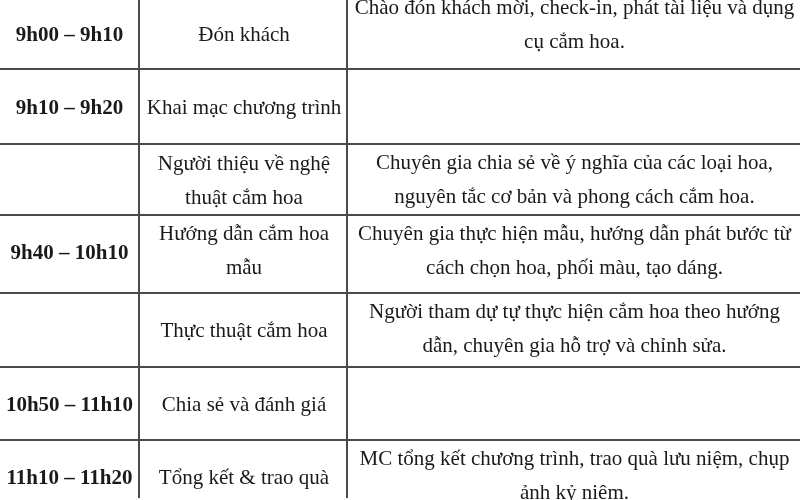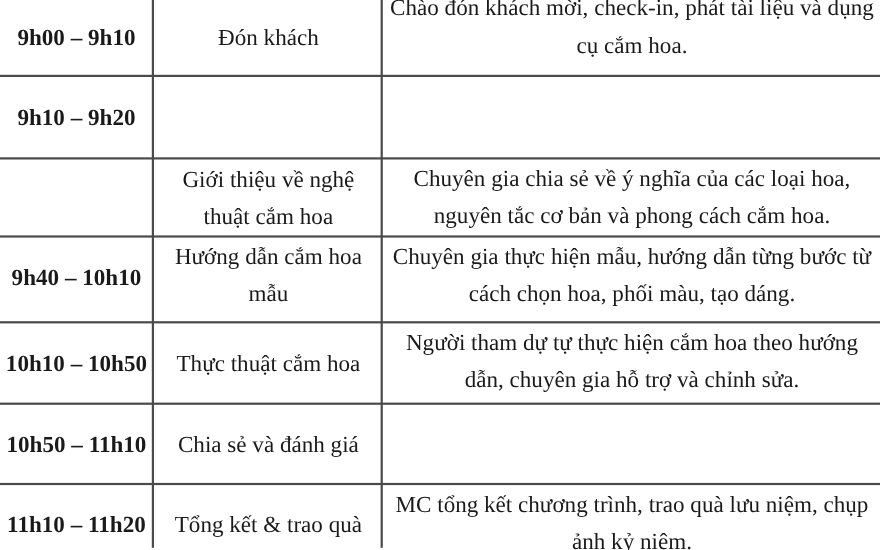--- a/index.html
+++ b/index.html
@@ -29,35 +29,35 @@
   <div class="hline" style="top:439px;"></div>
 
   <div class="row" style="top:-10px;height:78px;">
     <div class="cell c-time" style="padding-top:10px;">9h00 – 9h10</div>
     <div class="cell c-act" style="padding-top:10px;">Đón khách</div>
     <div class="cell c-desc" style="padding-top:0px;">Chào đón khách mời, check-in, phát tài liệu và dụng cụ cắm hoa.</div>
   </div>
 
   <div class="row" style="top:70px;height:73px;">
     <div class="cell c-time">9h10 – 9h20</div>
+    <div class="cell c-act">Khai mạc chương trình</div>
   </div>
 
   <div class="row" style="top:145px;height:69px;">
-    <div class="cell c-act">Giới thiệu về nghệ thuật cắm hoa</div>
+    <div class="cell c-act">Người thiệu về nghệ thuật cắm hoa</div>
     <div class="cell c-desc">Chuyên gia chia sẻ về ý nghĩa của các loại hoa, nguyên tắc cơ bản và phong cách cắm hoa.</div>
   </div>
 
   <div class="row" style="top:216px;height:72px;border-radius:16px;">
     <div class="cell c-time">9h40 – 10h10</div>
     <div class="cell c-act" style="align-items:flex-start;">Hướng dẫn cắm hoa mẫu</div>
-    <div class="cell c-desc">Chuyên gia thực hiện mẫu, hướng dẫn từng bước từ cách chọn hoa, phối màu, tạo dáng.</div>
+    <div class="cell c-desc">Chuyên gia thực hiện mẫu, hướng dẫn phát bước từ cách chọn hoa, phối màu, tạo dáng.</div>
   </div>
 
   <div class="row" style="top:294px;height:72px;">
-    <div class="cell c-time">10h10 – 10h50</div>
     <div class="cell c-act">Thực thuật cắm hoa</div>
     <div class="cell c-desc">Người tham dự tự thực hiện cắm hoa theo hướng dẫn, chuyên gia hỗ trợ và chỉnh sửa.</div>
   </div>
 
   <div class="row" style="top:368px;height:71px;">
     <div class="cell c-time">10h50 – 11h10</div>
     <div class="cell c-act">Chia sẻ và đánh giá</div>
   </div>
 
   <div class="row" style="top:441px;height:72px;">

